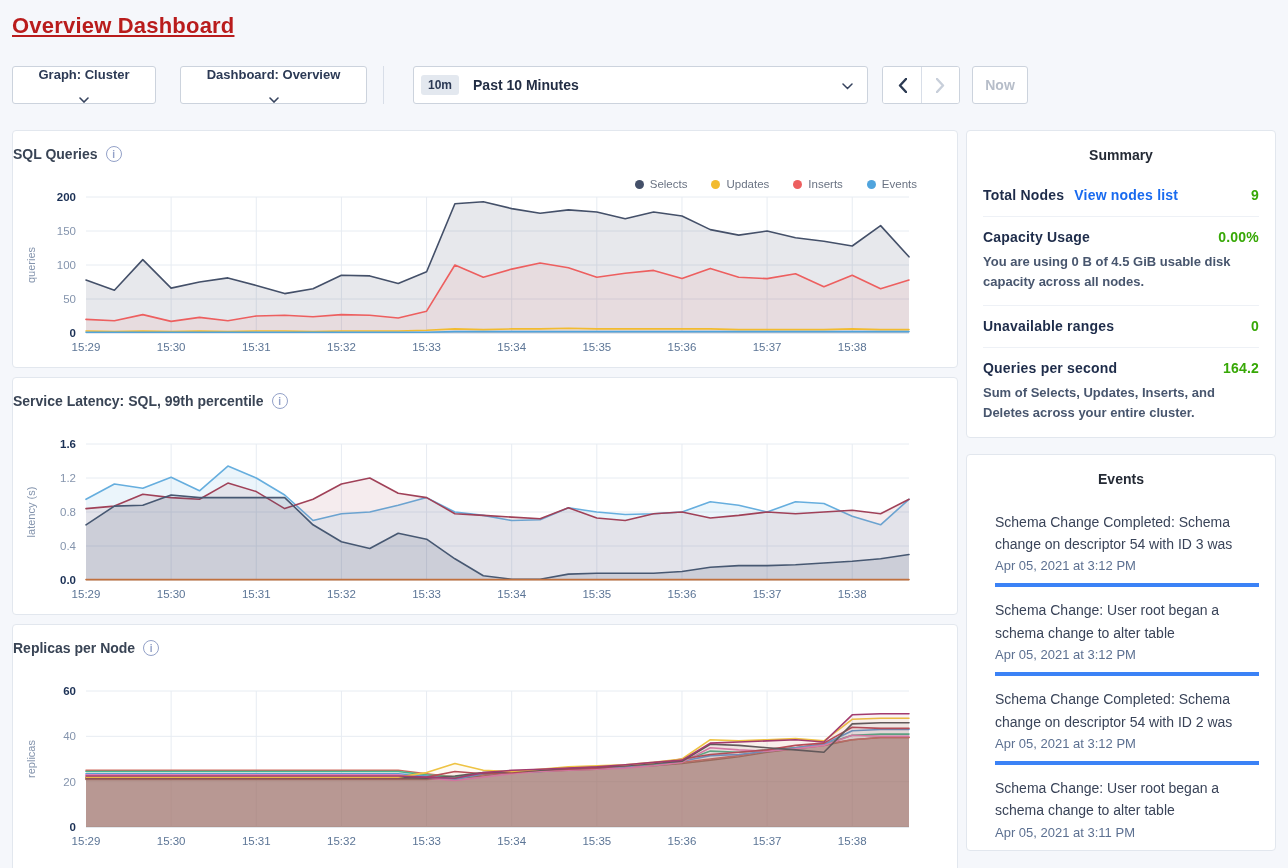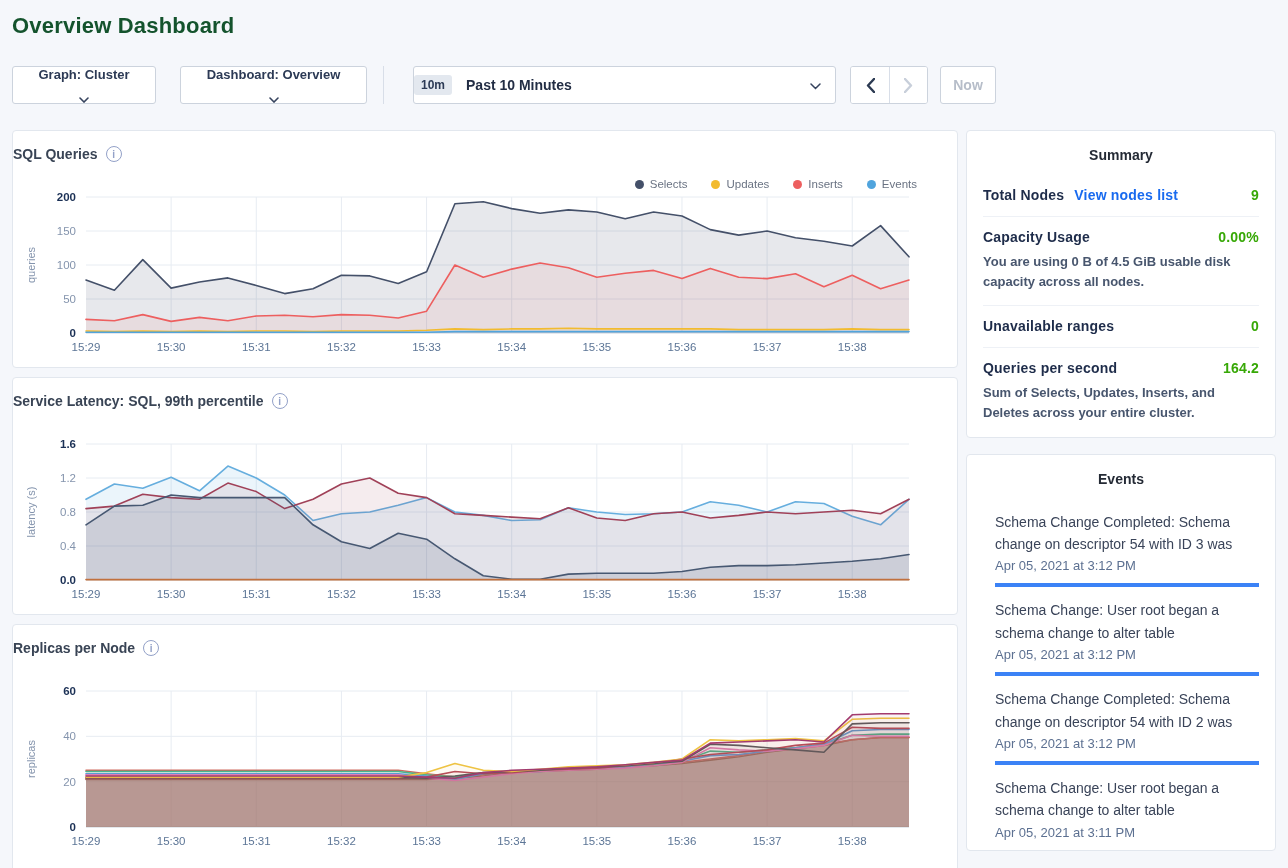--- a/index.html
+++ b/index.html
@@ -1,29 +1,29 @@
 <!DOCTYPE html>
 <html><head>
 <meta charset="utf-8">
 <style>
   * { box-sizing: border-box; margin: 0; padding: 0; }
   html,body { background:#f5f7fb; }
   body { font-family:"Liberation Sans", sans-serif; color:#242f42; }
   .page { width:1288px; height:868px; overflow:hidden; position:relative; background:#f5f7fb; }
 
-  .page-title { font-size:22px; font-weight:700; color:#14532d; padding:13px 0 0 12px; letter-spacing:.2px; }
+  .page-title { font-size:22px; font-weight:700; color:#b91c1c; padding:13px 0 0 12px; letter-spacing:.2px;text-decoration:underline; }
 
   
   .toolbar { display:flex; align-items:center; margin:27px 12px 0 12px; height:38px; }
   .ctl { background:#fff; border:1px solid #ccd3dd; border-radius:3px; height:38px; display:flex; align-items:center; font-size:13px; font-weight:700; color:#2c3a55; cursor:pointer; }
   .dd { justify-content:space-between; padding:0 12px;flex-direction:column; }
   .dd-graph { width:144px; }
   .dd-dash { width:187px; margin-left:24px; }
   .vdivider { width:1px; height:38px; background:#d8dee8; margin-left:16px; }
-  .timepicker { margin-left:29px; width:423px; padding:0 0; position:relative; font-size:14px; }
+  .timepicker { margin-left:29px; width:455px; padding:0 7px; position:relative; font-size:14px; }
   .range-badge { background:#e3e8ef; border-radius:3px; padding:3px 7px; font-size:12px; font-weight:700; color:#2c3a55; margin-right:14px; }
   .range-label { font-weight:700; color:#222d44; }
   .tp-chev { position:absolute; right:14px; top:16px; }
   .pager { display:flex; margin-left:14px; background:#fff; border:1px solid #ccd3dd; border-radius:3px; height:38px; overflow:hidden; }
   .pager-btn { width:38px; height:36px; display:flex; align-items:center; justify-content:center; cursor:pointer; background:#fff; border:none; }
   .pager-btn + .pager-btn { border-left:1px solid #d8dee8; }
   .now-btn { margin-left:12px; width:56px; justify-content:center; color:#b6bdc9; font-size:14px; }
 
   
   .content { display:flex; align-items:flex-start; margin:26px 12px 0 12px; }

